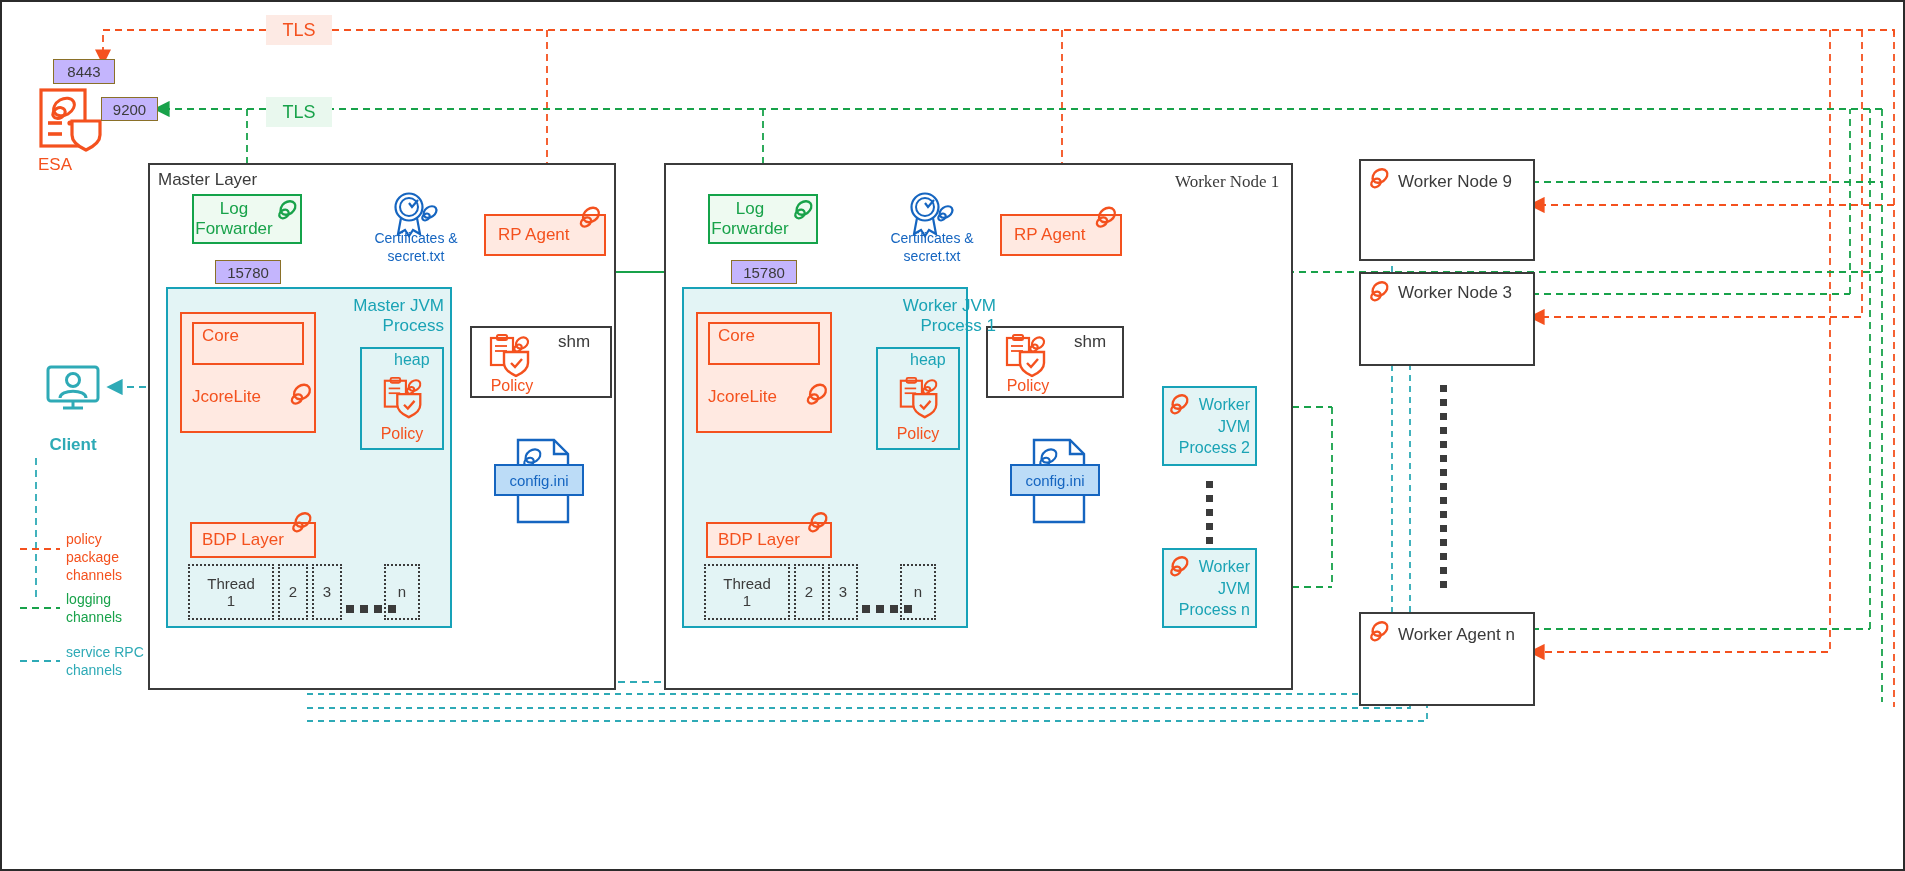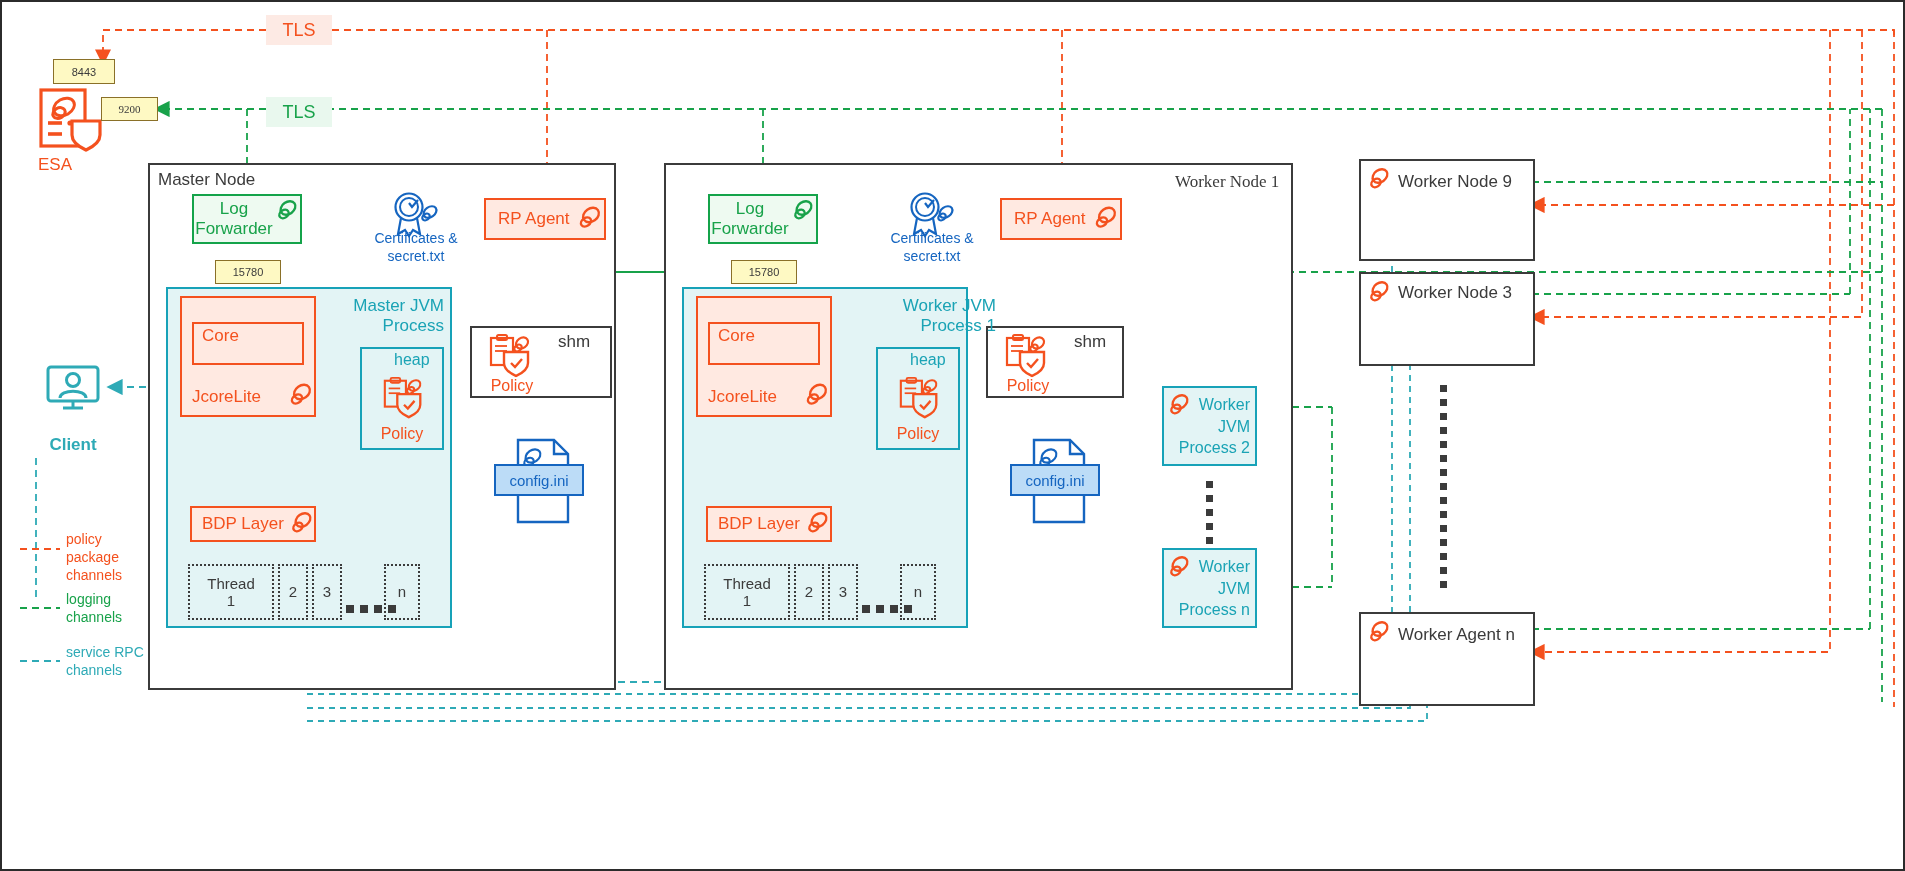--- a/index.html
+++ b/index.html
@@ -10,29 +10,29 @@
 
   
   .nodebox{border:2.5px solid #3b3b3b;background:#fff;}
   .nodebox-title{position:absolute;color:#3b3b3b;font-size:17px;}
 
   
   .jvm{border:2.5px solid #17a2b8;background:#e3f4f5;}
   .jvm-title{position:absolute;color:#1aa3b5;font-size:17px;text-align:right;line-height:1.2;}
 
   
-  .orng{border:2.5px solid #f4511e;background:#ffe9e1;color:#f4511e;}
+  .orng{border:2.5px solid #f4511e;background:#ffe9e1;color:#f4511e;margin-top:16px;}
   .orng-hollow{border:2.5px solid #f4511e;background:transparent;color:#f4511e;}
 
   
   .grn{border:2px solid #14a34a;background:#eefaf1;color:#18a24a;}
 
   
-  .port{border:1.5px solid #8a7028;background:#fef9c3;color:#3b3b3b;
-        font-size:11px;display:flex;align-items:center;justify-content:center;}
+  .port{border:1.5px solid #8a7028;background:#c4b5fd;color:#3b3b3b;
+        font-size:15px;display:flex;align-items:center;justify-content:center;}
 
   
   .heap{border:2.5px solid #17a2b8;background:#e3f4f5;}
 
   
   .shm{border:2.5px solid #3b3b3b;background:#fff;}
 
   
   .thread{border:2.5px dotted #3b3b3b;background:transparent;color:#3b3b3b;
           font-size:15px;display:flex;align-items:center;justify-content:center;text-align:center;line-height:1.15;}
@@ -200,21 +200,21 @@
       <ellipse cx="26" cy="20" rx="11" ry="8" fill="none" stroke="#f4511e" stroke-width="3" transform="rotate(-30 26 20)"></ellipse>
       <ellipse cx="21" cy="26" rx="6.5" ry="5" fill="none" stroke="#f4511e" stroke-width="3" transform="rotate(-30 21 26)"></ellipse>
       <line x1="10" y1="36" x2="24" y2="36" stroke="#f4511e" stroke-width="3.6"></line>
       <circle cx="32" cy="36" r="2.6" fill="#f4511e"></circle>
       <line x1="10" y1="47" x2="24" y2="47" stroke="#f4511e" stroke-width="3.6"></line>
       <path d="M34,34 L62,34 L62,48 C62,57 50,62 48,63 C46,62 34,57 34,48 Z" fill="#fff" stroke="#f4511e" stroke-width="3.2"></path>
     </svg>
   </div>
   <div class="abs c-orange" style="left:36px;top:153px;width:72px;text-align:left;font-size:17px;">ESA</div>
 
-  <div class="abs port" style="left:99px;top:95px;width:57px;height:24px;font-family:Liberation Serif, serif;">9200</div>
+  <div class="abs port" style="left:99px;top:95px;width:57px;height:24px;">9200</div>
 
   <div class="abs tls tls-red" style="left:264px;top:13px;width:66px;height:30px;">TLS</div>
   <div class="abs tls tls-grn" style="left:264px;top:95px;width:66px;height:30px;">TLS</div>
 
   <div class="abs" style="left:43px;top:362px;width:56px;height:48px;">
     <svg viewBox="0 0 56 48" width="56" height="48">
       <rect x="3" y="3" width="50" height="34" rx="3" fill="none" stroke="#2eaab6" stroke-width="3"></rect>
       <circle cx="28" cy="16" r="6.5" fill="none" stroke="#2eaab6" stroke-width="3"></circle>
       <path d="M15,34 C15,25 41,25 41,34" fill="none" stroke="#2eaab6" stroke-width="3"></path>
       <line x1="28" y1="37" x2="28" y2="43" stroke="#2eaab6" stroke-width="3"></line>
@@ -242,21 +242,21 @@
     <div style="position:relative;height:43px;margin-top:10px;">
       <svg width="40" height="10" style="position:absolute;left:0;top:5px;">
         <line x1="0" y1="5" x2="40" y2="5" stroke="#2eaab6" stroke-width="1.8" stroke-dasharray="7,5"></line>
       </svg>
       <div class="legend-text c-teal" style="position:absolute;left:46px;top:-8px;white-space:pre-line;">service RPC
 channels</div>
     </div>
   </div>
 
   <div class="abs nodebox" style="left:146px;top:161px;width:468px;height:527px;"></div>
-  <div class="nodebox-title" style="left:156px;top:168px;">Master Node</div>
+  <div class="nodebox-title" style="left:156px;top:168px;">Master Layer</div>
 
   <div class="abs grn txt-center" style="left:190px;top:192px;width:110px;height:50px;font-size:17px;white-space:pre-line;padding-right:26px;">Log
 Forwarder</div>
   <div class="abs" style="left:272px;top:196px;width:26px;height:26px;">
     <svg viewBox="0 0 26 26" width="26" height="26">
       <ellipse cx="14" cy="10" rx="8" ry="6" fill="none" stroke="#18a24a" stroke-width="2.4" transform="rotate(-35 14 10)"></ellipse>
       <ellipse cx="10" cy="16" rx="5" ry="3.8" fill="none" stroke="#18a24a" stroke-width="2.4" transform="rotate(-35 10 16)"></ellipse>
     </svg>
   </div>
 

